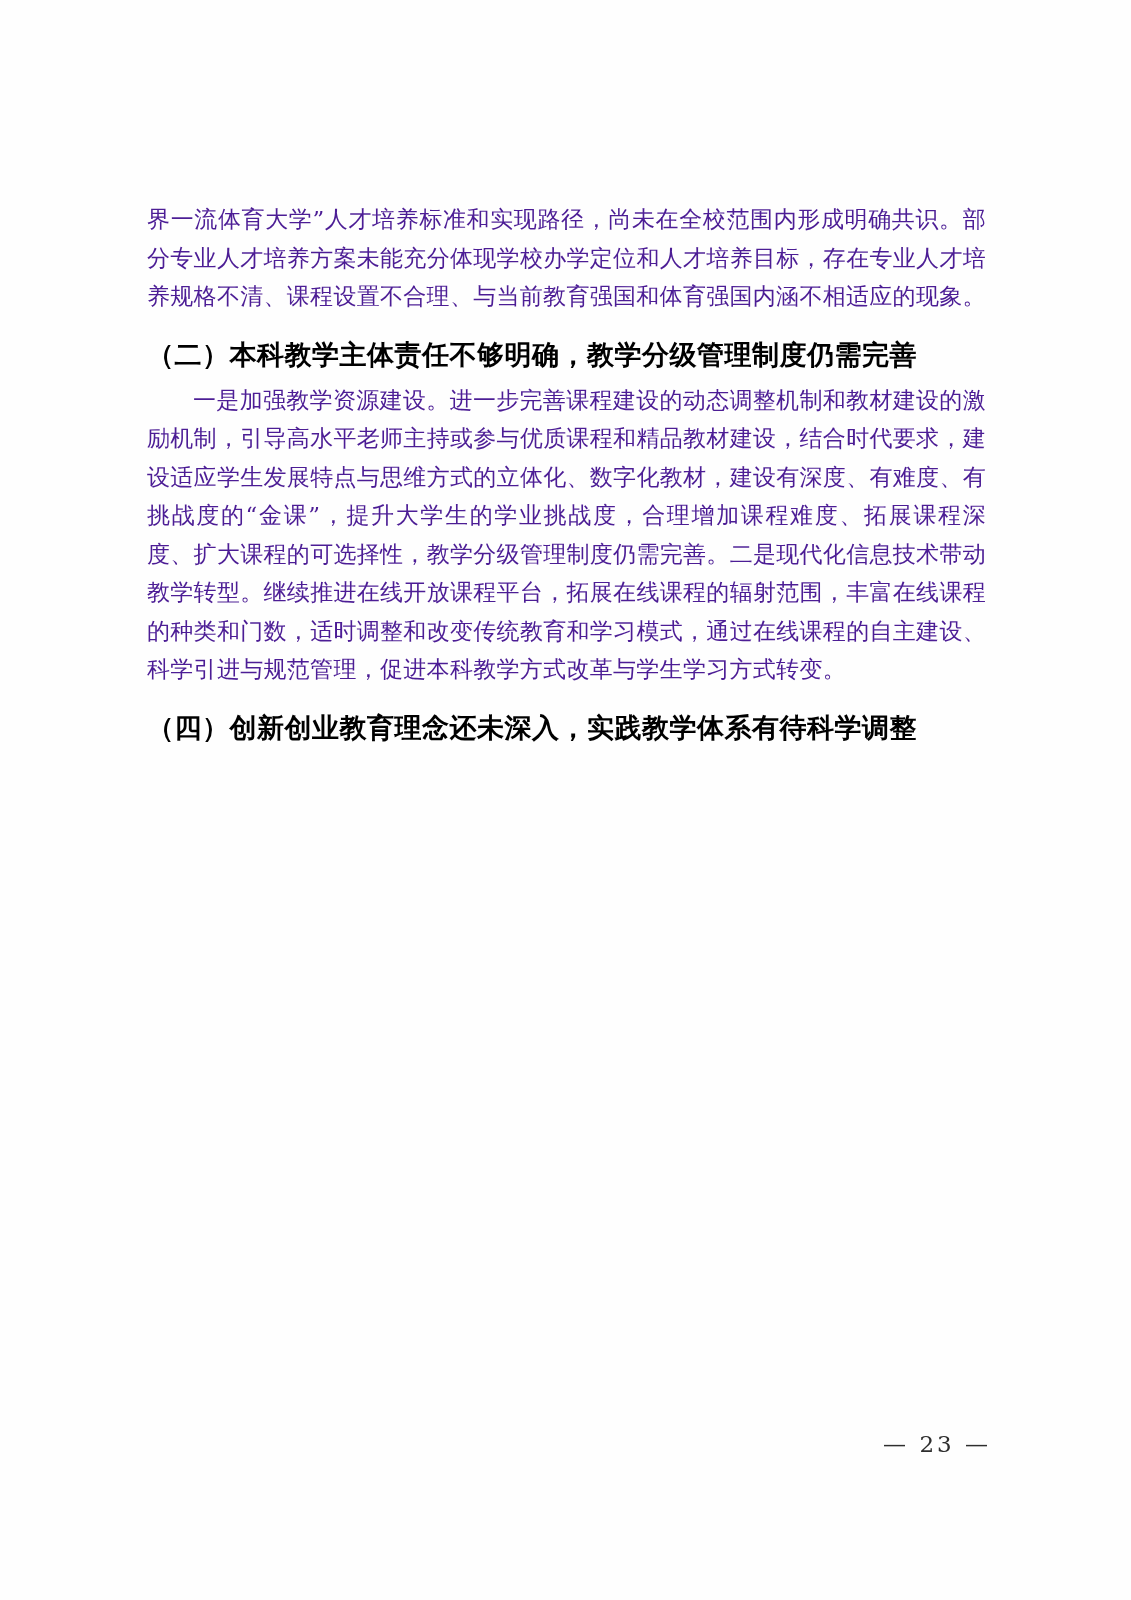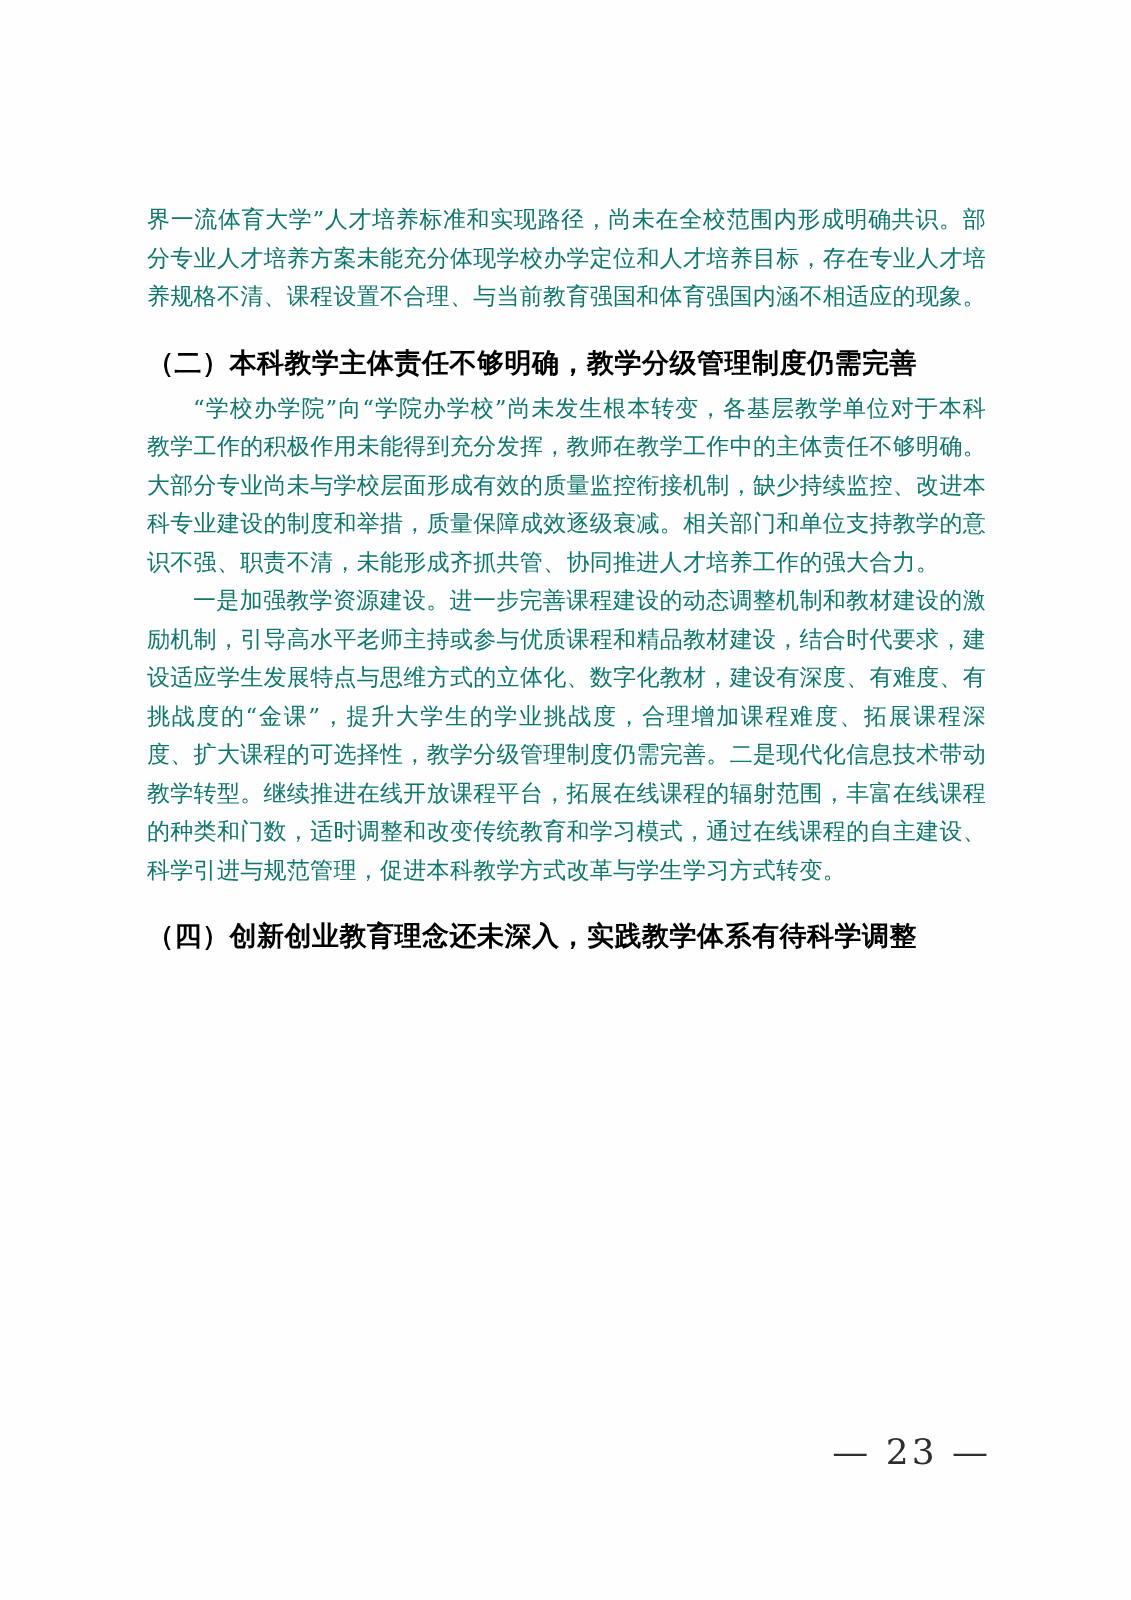--- a/index.html
+++ b/index.html
@@ -18,58 +18,57 @@
   .content {
     position: absolute;
     left: 147px;
     top: 200px;
     width: 839px;
   }
   .para {
     margin: 0;
     font-size: 23px;
     line-height: 38.5px;
-    color: #0f766e;
+    color: #4c1d95;
     text-align: justify;
     text-justify: inter-ideograph;
     text-indent: 2em;
     letter-spacing: 0.3px;
   }
   .para.no-indent {
     text-indent: 0;
   }
   .heading {
-    margin: 24px 0 3px 0;
+    margin: 16px 0 3px 0;
     font-family: "DejaVu Sans", "Liberation Sans", sans-serif;
     font-size: 27px;
     font-weight: 700;
     color: #000000;
     line-height: 46px;
     letter-spacing: 0.5px;
   }
   .page-number {
     position: absolute;
     top: 1431px;
     right: 140px;
-    font-size: 36px;
+    font-size: 23px;
     color: #2e2e2e;
     letter-spacing: 3px;
     font-family: "DejaVu Serif", "Liberation Serif", serif;
   }
 </style>
 </head>
 <body>
 
 <div class="page">
   <div class="content">
 
     <p class="para no-indent">界一流体育大学”人才培养标准和实现路径，尚未在全校范围内形成明确共识。部分专业人才培养方案未能充分体现学校办学定位和人才培养目标，存在专业人才培养规格不清、课程设置不合理、与当前教育强国和体育强国内涵不相适应的现象。</p>
 
     <h2 class="heading">（二）本科教学主体责任不够明确，教学分级管理制度仍需完善</h2>
-    <p class="para">“学校办学院”向“学院办学校”尚未发生根本转变，各基层教学单位对于本科教学工作的积极作用未能得到充分发挥，教师在教学工作中的主体责任不够明确。大部分专业尚未与学校层面形成有效的质量监控衔接机制，缺少持续监控、改进本科专业建设的制度和举措，质量保障成效逐级衰减。相关部门和单位支持教学的意识不强、职责不清，未能形成齐抓共管、协同推进人才培养工作的强大合力。</p>
 
     <p class="para">一是加强教学资源建设。进一步完善课程建设的动态调整机制和教材建设的激励机制，引导高水平老师主持或参与优质课程和精品教材建设，结合时代要求，建设适应学生发展特点与思维方式的立体化、数字化教材，建设有深度、有难度、有挑战度的“金课”，提升大学生的学业挑战度，合理增加课程难度、拓展课程深度、扩大课程的可选择性，教学分级管理制度仍需完善。二是现代化信息技术带动教学转型。继续推进在线开放课程平台，拓展在线课程的辐射范围，丰富在线课程的种类和门数，适时调整和改变传统教育和学习模式，通过在线课程的自主建设、科学引进与规范管理，促进本科教学方式改革与学生学习方式转变。</p>
 
     <h2 class="heading">（四）创新创业教育理念还未深入，实践教学体系有待科学调整</h2>
 
   </div>
 
   <div class="page-number">— 23 —</div>
 </div>
 

